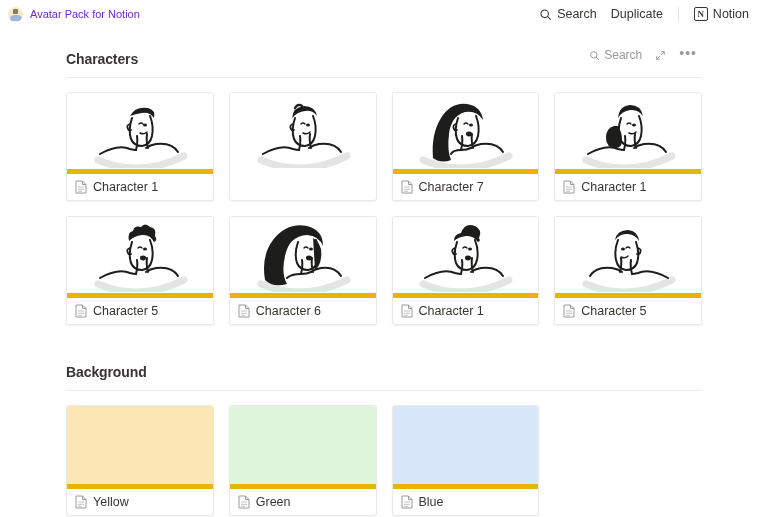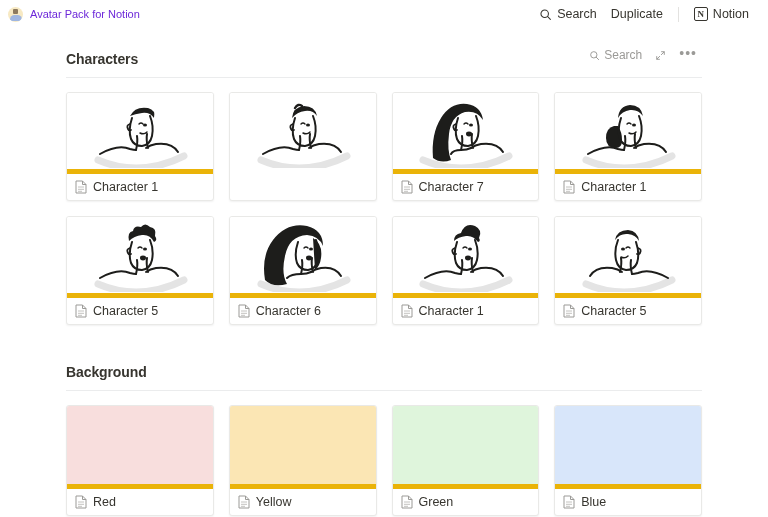--- a/index.html
+++ b/index.html
@@ -489,35 +489,20 @@
   </div>
 
   <div class="section" style="padding-top:22px;">
     <div class="section-header">
       <div class="section-title">Background</div>
     </div>
     <div class="section-rule"></div>
 
     <div class="gallery">
 
-      <div class="card">
-        <div class="card-media swatch" style="background:#f8dedd;"></div>
-        <div class="card-label">
-          <span class="doc-icon">
-            <svg width="12" height="14" viewBox="0 0 12 14" fill="none">
-              <path d="M1 1 H7.5 L11 4.5 V13 H1 Z" fill="#ffffff" stroke="#9b9a97" stroke-width="1"></path>
-              <path d="M7.5 1 V4.5 H11" stroke="#9b9a97" stroke-width="1" fill="none"></path>
-              <line x1="3" y1="7" x2="9" y2="7" stroke="#bcbbb8" stroke-width="0.9"></line>
-              <line x1="3" y1="9.3" x2="9" y2="9.3" stroke="#bcbbb8" stroke-width="0.9"></line>
-              <line x1="3" y1="11.3" x2="7" y2="11.3" stroke="#bcbbb8" stroke-width="0.9"></line>
-            </svg>
-          </span>
-          <span>Red</span>
-        </div>
-      </div>
 
       <div class="card">
         <div class="card-media swatch" style="background:#fbe6b4;"></div>
         <div class="card-label">
           <span class="doc-icon">
             <svg width="12" height="14" viewBox="0 0 12 14" fill="none">
               <path d="M1 1 H7.5 L11 4.5 V13 H1 Z" fill="#ffffff" stroke="#9b9a97" stroke-width="1"></path>
               <path d="M7.5 1 V4.5 H11" stroke="#9b9a97" stroke-width="1" fill="none"></path>
               <line x1="3" y1="7" x2="9" y2="7" stroke="#bcbbb8" stroke-width="0.9"></line>
               <line x1="3" y1="9.3" x2="9" y2="9.3" stroke="#bcbbb8" stroke-width="0.9"></line>

